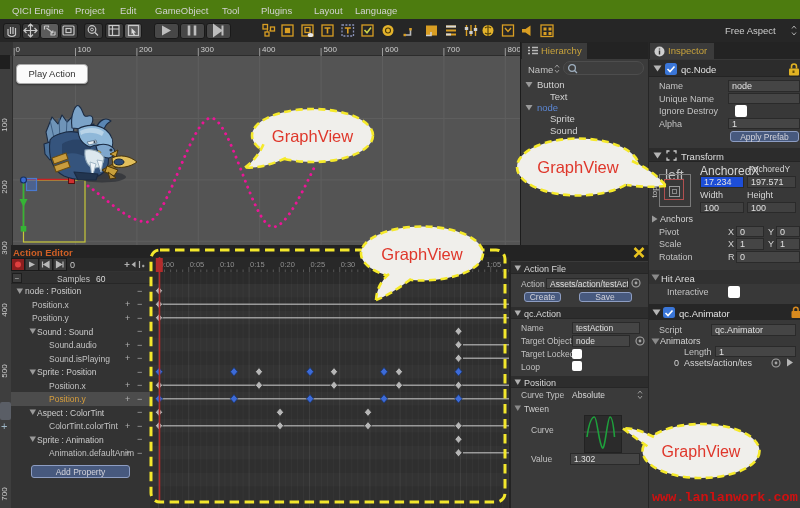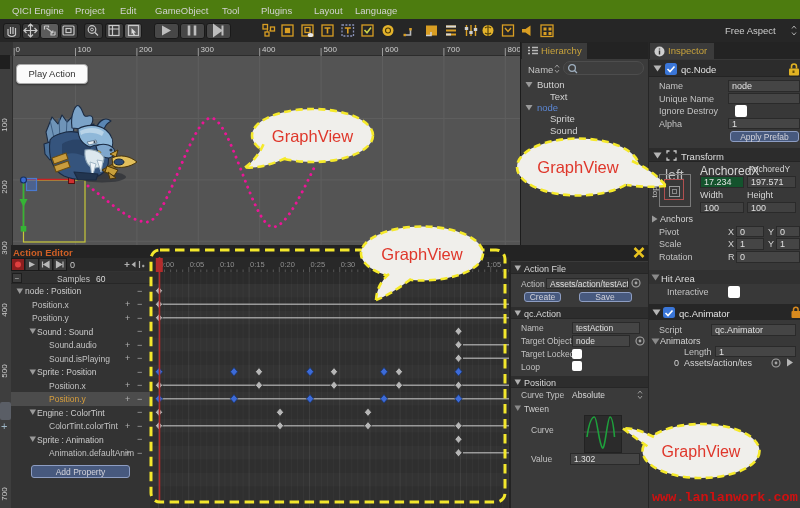--- a/index.html
+++ b/index.html
@@ -278,21 +278,21 @@
     </svg>
 <div class="lbl" style="left:32px;top:108.5px;color:#dedede;font-size:9.5px">Transform</div>
 <div class="lbl" style="left:16px;top:124.5px;font-size:14px">left</div>
 <div class="lbl" style="left:-3px;top:143px;width:16px;font-size:8px;transform:rotate(-90deg)">top</div>
 <div class="abs" style="left:10px;top:132px;width:32px;height:33px;border:1px solid #7a7a7a"></div>
 <div class="abs" style="left:15px;top:137px;width:20px;height:21px;border:1px solid #b05050"></div>
 <div class="abs" style="left:20px;top:144px;width:10.5px;height:10.5px;border:1px solid #999"></div>
 <div class="abs" style="left:22.5px;top:146.5px;width:5.5px;height:5.5px;border:1px solid #888"></div>
 <div class="lbl" style="left:51px;top:122px;color:#d5d5d5;font-size:12px">AnchoredX</div>
 <div class="lbl" style="left:99px;top:122px;color:#d5d5d5;font-size:8.5px">AnchoredY</div>
-<div class="val" style="left:51px;top:134px;width:44px;height:11.5px;background:#14532d">17.234</div>
+<div class="val" style="left:51px;top:134px;width:44px;height:11.5px;background:#1d4ed8">17.234</div>
 <div class="val" style="left:98px;top:134px;width:49px;height:11.5px;background:#414141">197.571</div>
 <div class="lbl" style="left:51px;top:147.5px;color:#d5d5d5">Width</div>
 <div class="lbl" style="left:98px;top:147.5px;color:#d5d5d5">Height</div>
 <div class="val" style="left:51px;top:159.5px;width:44px;height:11.5px;background:#414141">100</div>
 <div class="val" style="left:98px;top:159.5px;width:49px;height:11.5px;background:#414141">100</div>
 <svg class="abs" style="left:2px;top:173px" width="8" height="9">
       <path d="M1 0.5 L6.5 4 L1 7.5 Z" fill="#9a9a9a"></path>
     </svg>
 <div class="lbl" style="left:11px;top:171.5px;color:#d5d5d5">Anchors</div>
 <div class="lbl" style="left:10px;top:184.5px">Pivot</div>
@@ -403,21 +403,21 @@
 <div class="lbl" style="left:38px;top:135.5px;font-size:8.5px;color:#c2c2c2">Position.x</div>
 <div class="lbl" style="left:114px;top:135.0px;font-size:9px;color:#b0b0b0">+</div>
 <div class="lbl" style="left:126px;top:135.0px;font-size:9px;color:#b0b0b0">−</div>
 <div class="abs" style="left:0;top:147.0px;width:139px;height:13.5px;background:#4c4c4c"></div>
 <div class="lbl" style="left:38px;top:149.0px;font-size:8.5px;color:#d79e3c">Position.y</div>
 <div class="lbl" style="left:114px;top:148.5px;font-size:9px;color:#b0b0b0">+</div>
 <div class="lbl" style="left:126px;top:148.5px;font-size:9px;color:#b0b0b0">−</div>
 <svg class="abs" style="left:17.5px;top:164.0px" width="8" height="7">
         <path d="M0.5 0.5 L7 0.5 L3.75 6 Z" fill="#9a9a9a"></path>
       </svg>
-<div class="lbl" style="left:26px;top:162.5px;font-size:8.5px;color:#cdcdcd">Engine : ColorTint</div>
+<div class="lbl" style="left:26px;top:162.5px;font-size:8.5px;color:#cdcdcd">Aspect : ColorTint</div>
 <div class="lbl" style="left:126px;top:162.0px;font-size:9px;color:#b0b0b0">−</div>
 <div class="lbl" style="left:38px;top:176.0px;font-size:8.5px;color:#c2c2c2">ColorTint.colorTint</div>
 <div class="lbl" style="left:114px;top:175.5px;font-size:9px;color:#b0b0b0">+</div>
 <div class="lbl" style="left:126px;top:175.5px;font-size:9px;color:#b0b0b0">−</div>
 <svg class="abs" style="left:17.5px;top:191.0px" width="8" height="7">
         <path d="M0.5 0.5 L7 0.5 L3.75 6 Z" fill="#9a9a9a"></path>
       </svg>
 <div class="lbl" style="left:26px;top:189.5px;font-size:8.5px;color:#cdcdcd">Sprite : Animation</div>
 <div class="lbl" style="left:126px;top:189.0px;font-size:9px;color:#b0b0b0">−</div>
 <div class="lbl" style="left:38px;top:203.0px;font-size:8.5px;color:#c2c2c2">Animation.defaultAnim</div>

